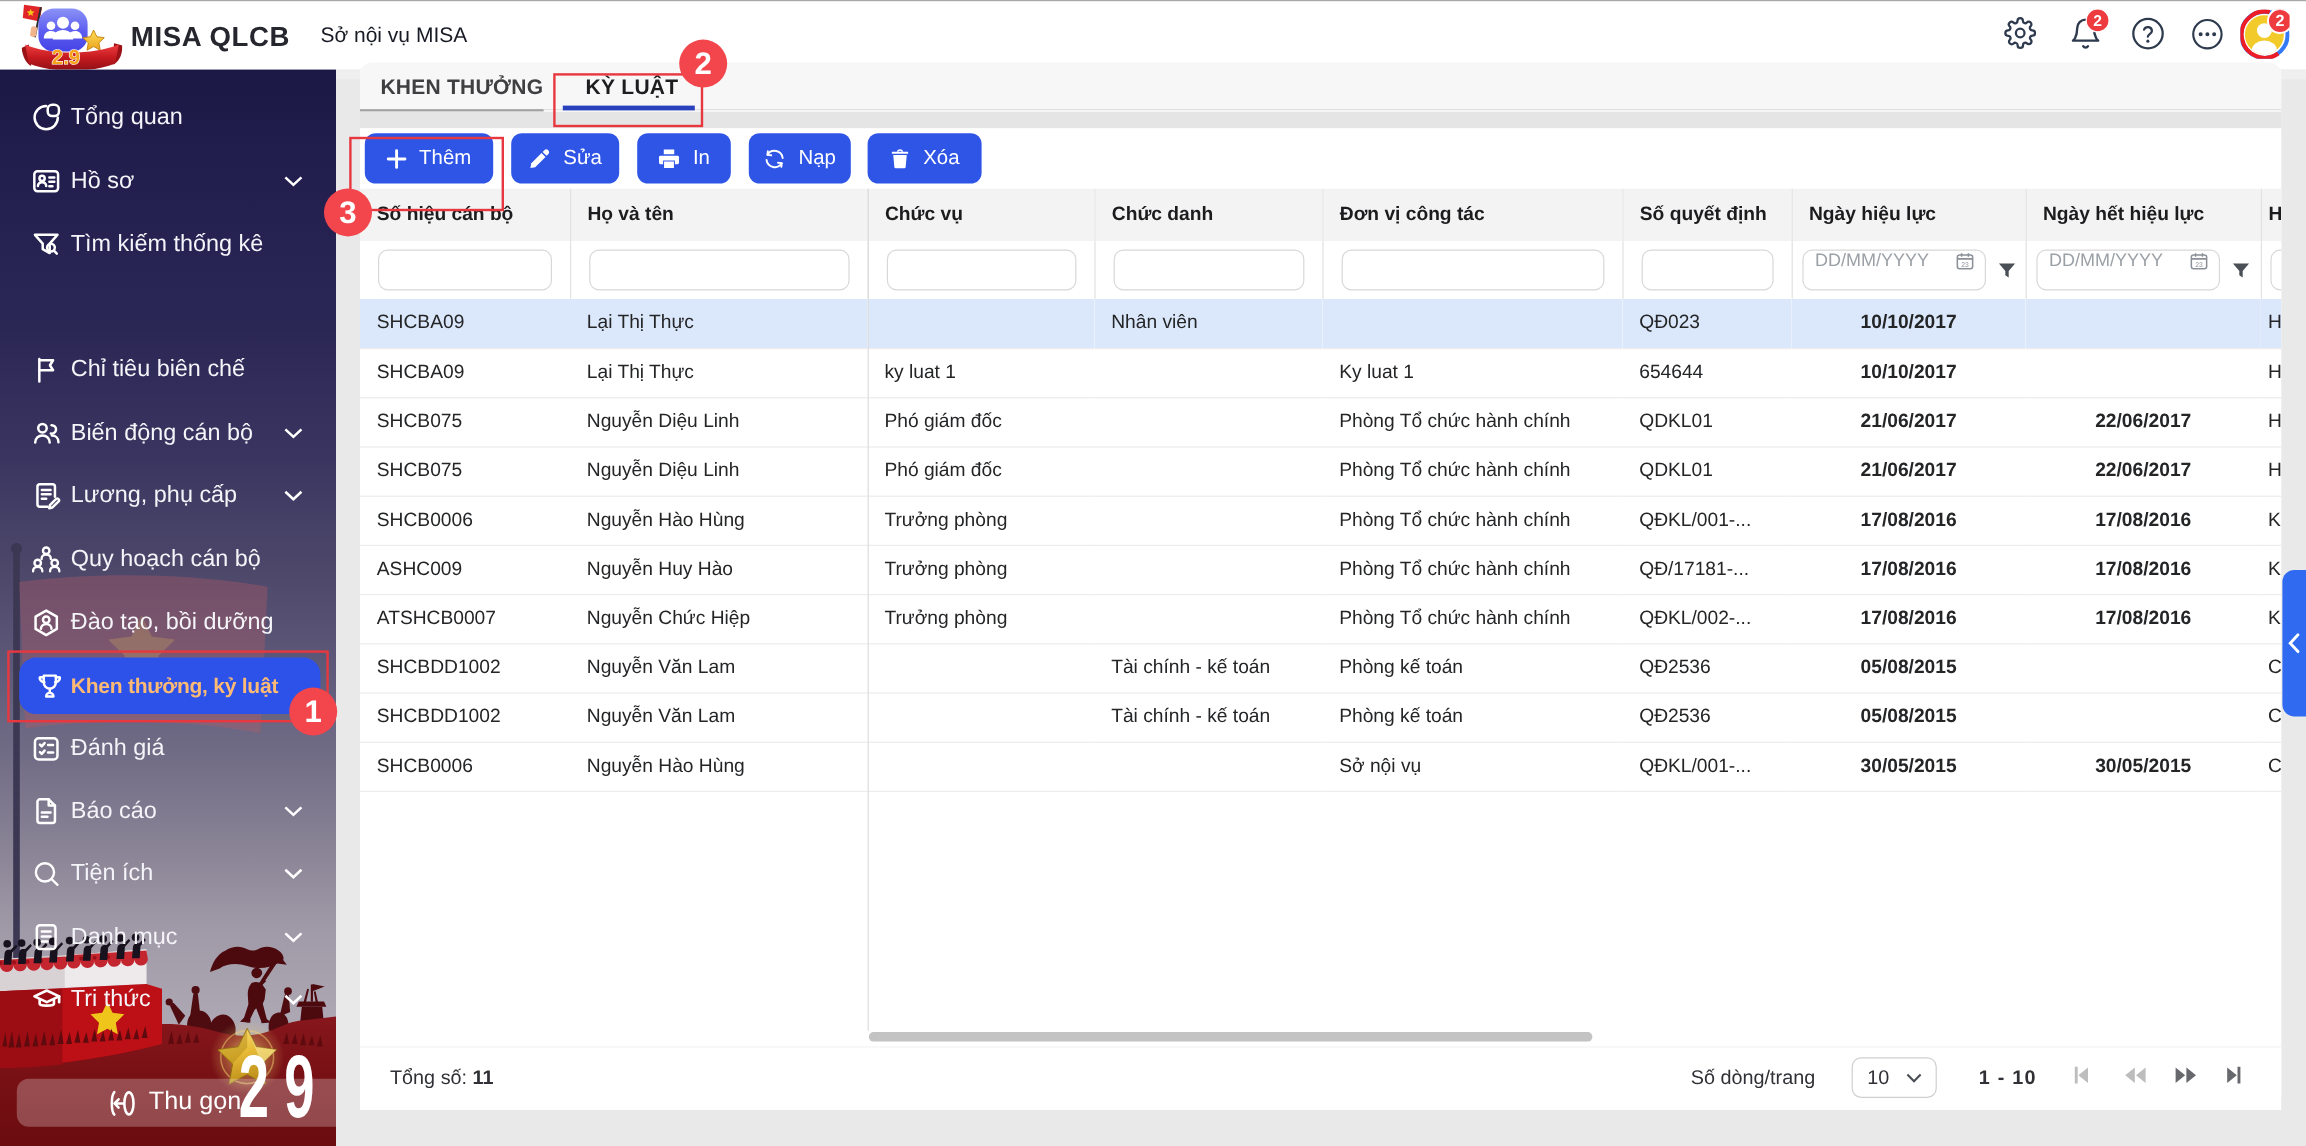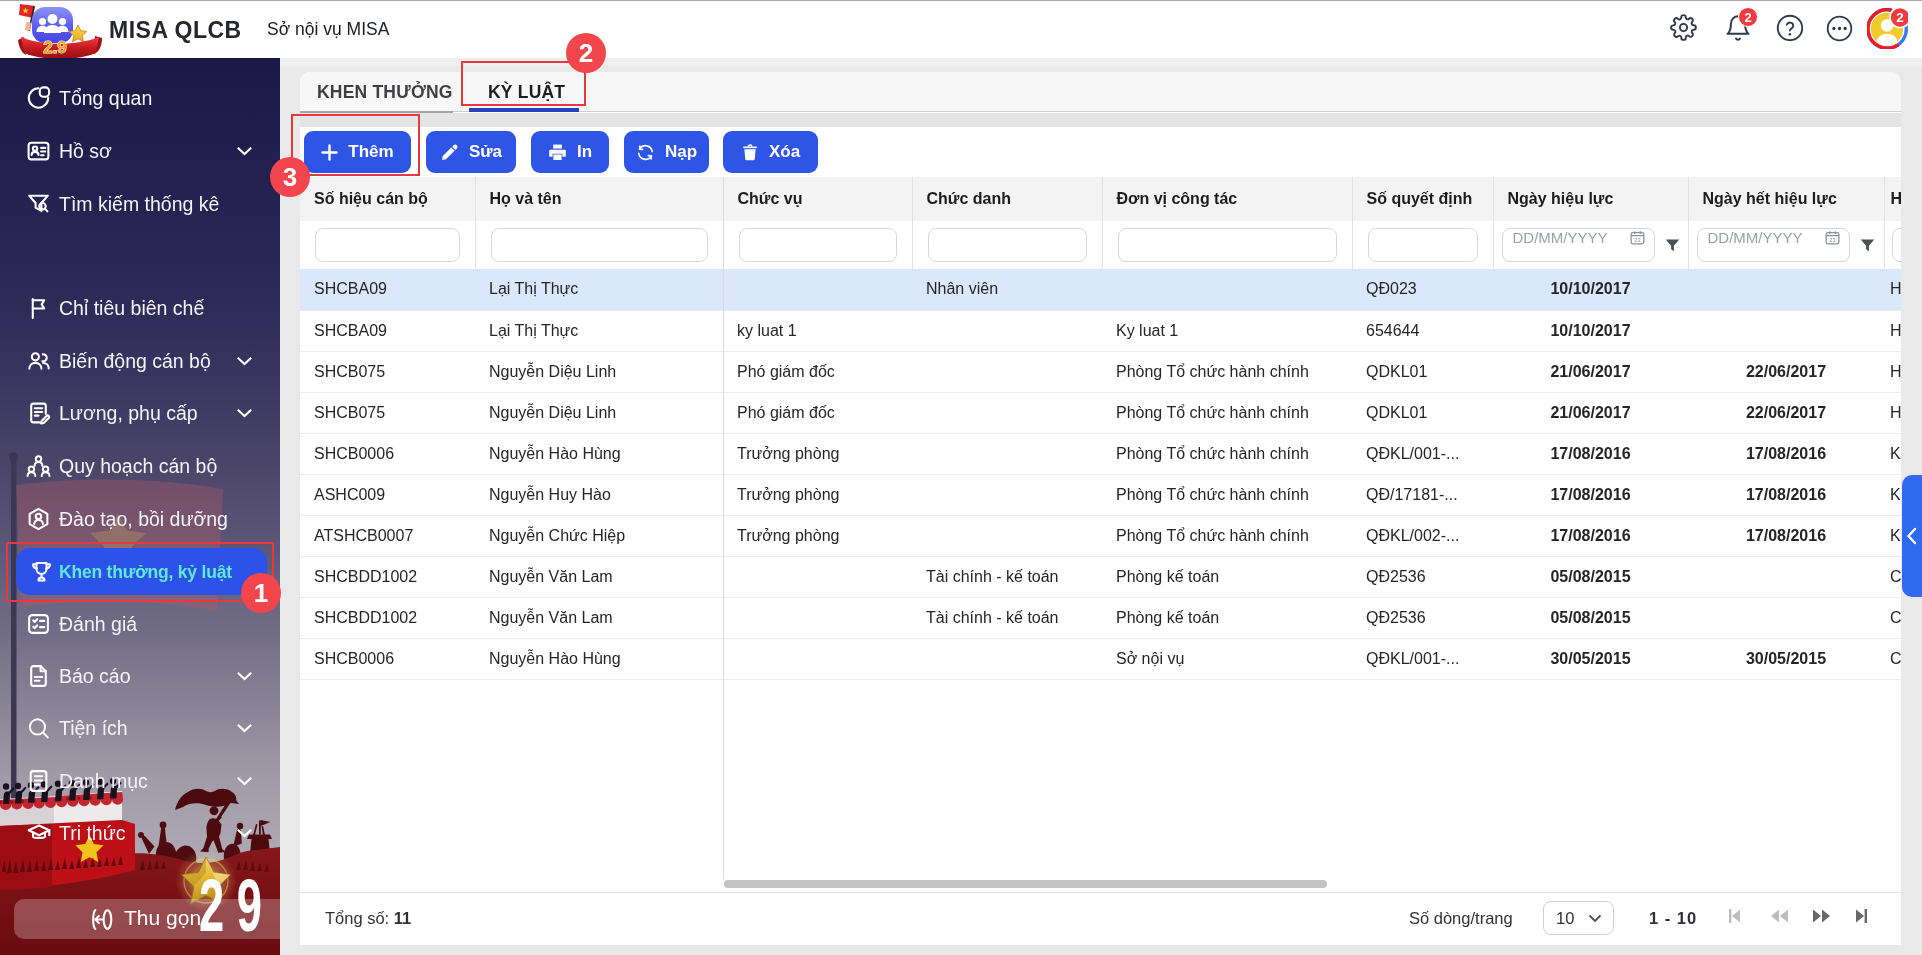--- a/index.html
+++ b/index.html
@@ -13,36 +13,36 @@
 #brand { position:absolute; left:109px; top:17px; font-size:23px; font-weight:bold; color:#25262e; letter-spacing:0.5px; }
 #org { position:absolute; left:267px; top:19px; font-size:17.5px; font-weight:500; color:#181a24; }
 
 
 #sidebar { position:absolute; left:0; top:58px; width:280px; height:897px; overflow:hidden;
   background:linear-gradient(180deg,#1c1845 0%,#232050 12%,#2b2755 24%,#3a3560 36%,#4c4769 46%,#5d5878 55%,#726d86 64%,#8b8597 73%,#a09aa8 80%,#ada7b3 88%,#b0aab6 100%); }
 .mitem { position:absolute; left:0; width:280px; height:52px; color:#f4f4f9; font-size:19.5px; }
 .mitem .txt { position:absolute; left:59px; top:50%; transform:translateY(-50%); white-space:nowrap; }
 .mitem svg.ic { position:absolute; left:26px; top:50%; transform:translateY(-50%); }
 .mitem svg.chev { position:absolute; left:236px; top:50%; transform:translateY(-50%); }
-#selitem { position:absolute; left:16px; top:490px; width:251px; height:47px; background:#2c52ea; border-radius:14px; color:#5eead4; font-weight:bold; font-size:17.5px; letter-spacing:-0.2px; }
+#selitem { position:absolute; left:16px; top:490px; width:251px; height:47px; background:#2c52ea; border-radius:14px; color:#fdba74; font-weight:bold; font-size:17.5px; letter-spacing:-0.2px; }
 #selitem .txt { position:absolute; left:43px; top:50%; transform:translateY(-50%); white-space:nowrap; }
 #selitem svg { position:absolute; left:10px; top:50%; transform:translateY(-50%); }
 
 
-#panel { position:absolute; left:300px; top:72px; width:1601px; height:871px; background:#fff; border-radius:10px; }
+#panel { position:absolute; left:300px; top:52px; width:1601px; height:871px; background:#fff; border-radius:10px; }
 #tabstrip { position:absolute; left:0; top:0; width:1601px; height:40px; background:#f7f7f8; border-radius:10px 10px 0 0; border-bottom:1.5px solid #cfcfcf; }
 #band { position:absolute; left:0; top:41px; width:1601px; height:14px; background:#e5e5e5; }
 #toolbar { position:absolute; left:0; top:55px; width:1601px; height:50px; background:#fff; }
 .tab { position:absolute; top:0; height:40px; line-height:40px; font-size:17.5px; font-weight:bold; letter-spacing:0.2px; }
 #tab1 { left:17px; color:#3f3f42; }
 #tab2 { left:188px; color:#1d1d20; }
 #ind1 { position:absolute; left:0; top:39px; width:153px; height:1.5px; background:#a2a2a2; }
 #ind2 { position:absolute; left:169px; top:36px; width:110px; height:3.5px; background:#2a41bd; }
 
-.btn { position:absolute; top:59px; height:42px; background:#2f55e7; border-radius:9px; color:#fff; font-size:17px; font-weight:700; display:flex; align-items:center; justify-content:center; gap:10px; }
+.btn { position:absolute; top:59px; height:42px; background:#2f55e7; border-radius:9px; color:#fff; font-size:17px; font-weight:400; display:flex; align-items:center; justify-content:center; gap:10px; }
 
 
 #tablewrap { position:absolute; left:0; top:105px; width:1601px; height:768px; overflow:hidden; background:#fff; }
 table { border-collapse:collapse; table-layout:fixed; width:1704px; }
 td,th { overflow:hidden; white-space:nowrap; font-size:16px; padding:0 0 0 14px; text-align:left; vertical-align:middle; }
 thead th { height:44px; background:#f3f3f4; color:#1c1c1e; font-weight:bold; border-right:1.3px solid #e2e2e2; }
 tr.filter td { height:48px; background:#fff; border-right:1.3px solid #e2e2e2; }
 tbody td { height:41px; color:#242527; border-bottom:1px solid #ececec; }
 td:last-child, th:last-child { padding-left:6px; }
 tr.sel td { background:#dbe8fb; }

